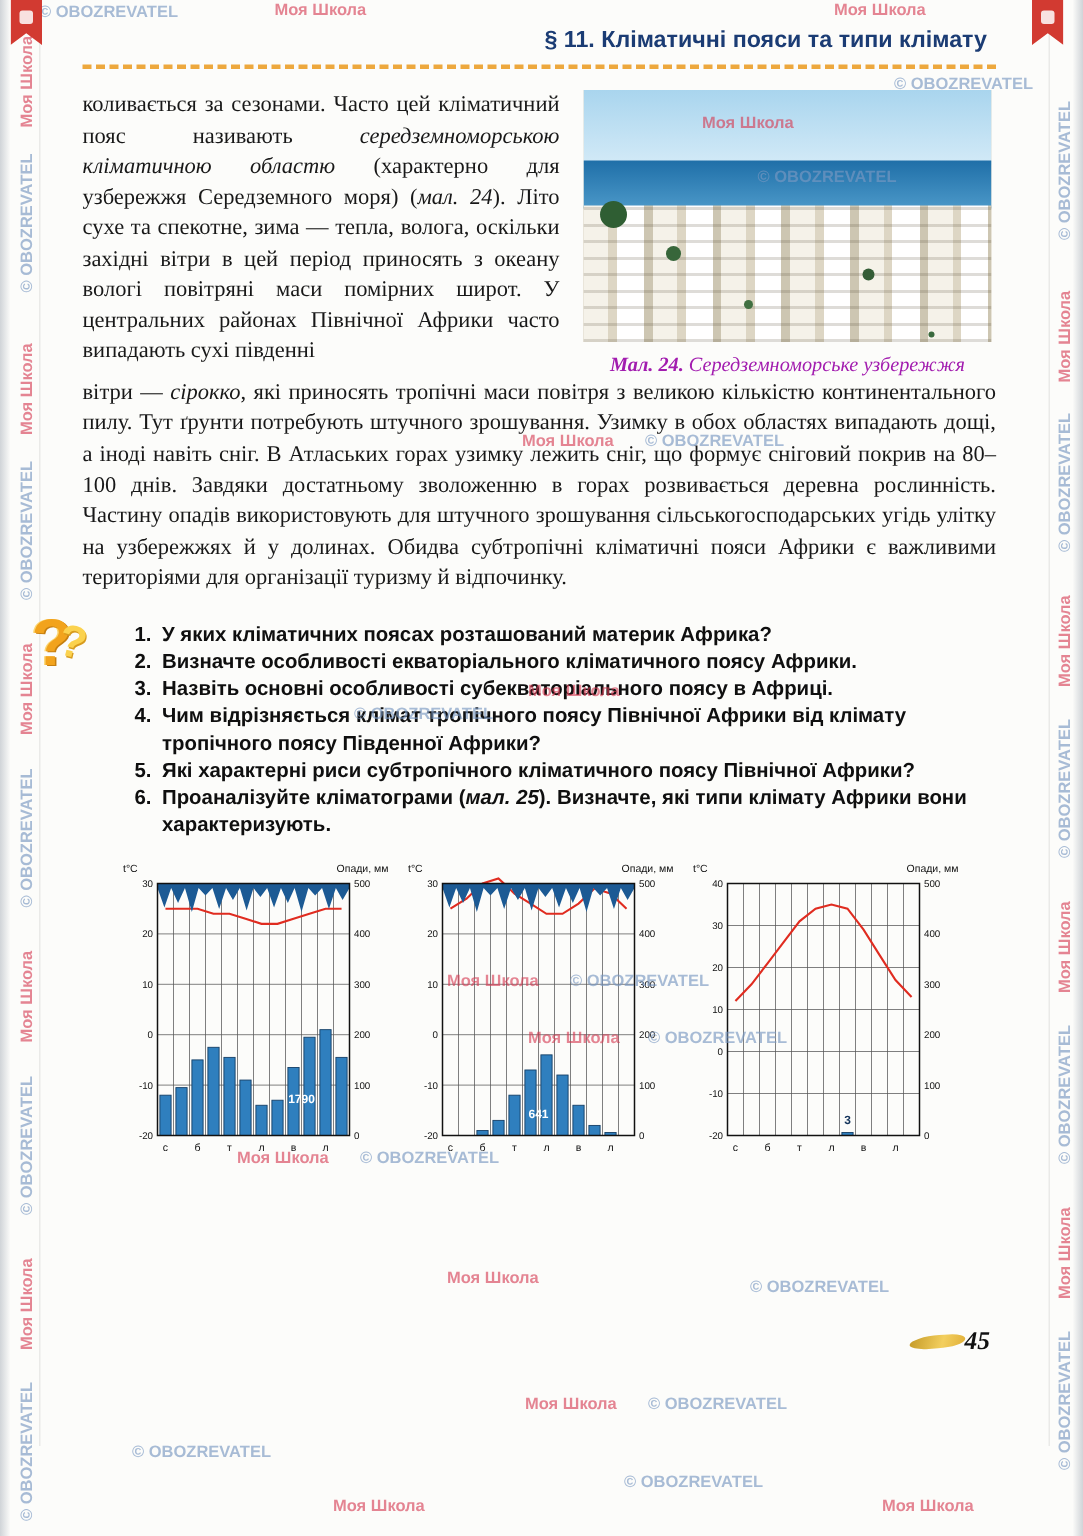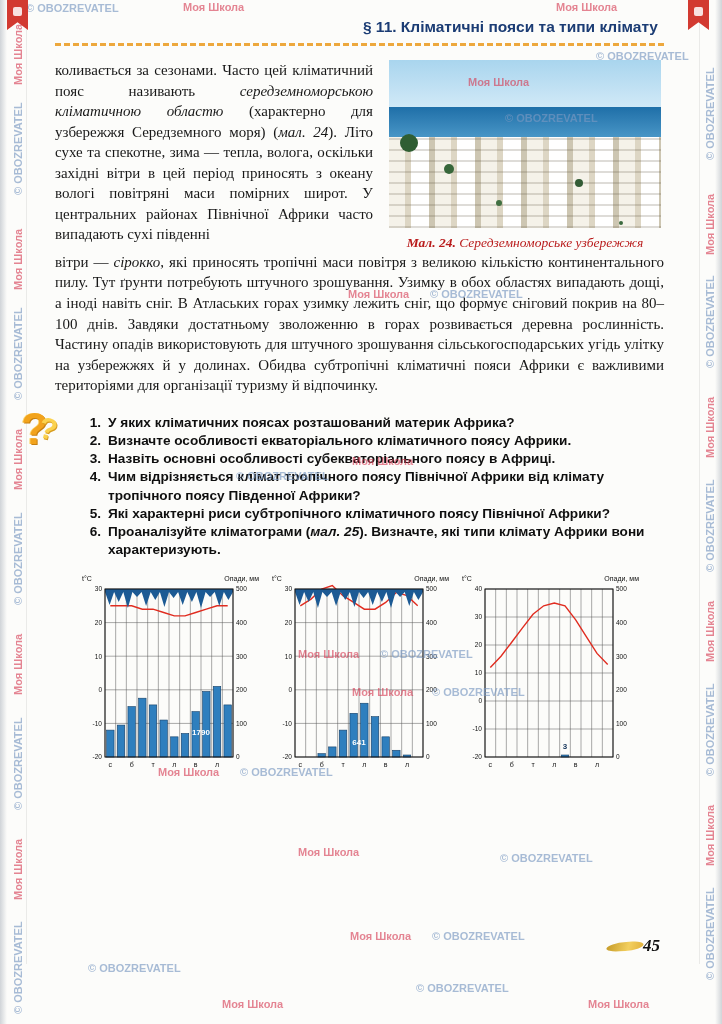--- a/index.html
+++ b/index.html
@@ -24,21 +24,21 @@
   .photo{position:relative;width:272px;height:168px;overflow:hidden;background:#e8e2d4;}
   .ph-sky{position:absolute;left:0;right:0;top:0;height:30%;background:linear-gradient(#a9d5ee,#d3eaf7);}
   .ph-sea{position:absolute;left:0;right:0;top:28%;height:19%;background:linear-gradient(#1f6fa8,#4b98c8);}
   .ph-town{position:absolute;left:0;right:0;top:46%;bottom:0;
         background:repeating-linear-gradient(90deg,#f5f2e9 0 16px,#ddd6c4 16px 22px,#ffffff 22px 40px,#cdc6b2 40px 46px);}
   .ph-town::after{content:"";position:absolute;inset:0;
         background:repeating-linear-gradient(0deg,rgba(90,80,60,.20) 0 2px,transparent 2px 11px);}
   .ph-trees{position:absolute;top:44%;left:4%;width:18px;height:18px;background:#2f5e33;border-radius:50%;
         box-shadow:40px 26px 0 -4px #37663a,90px 60px 0 -6px #417042,170px 40px 0 -5px #335c36,
                    212px 80px 0 -7px #3b6a3e,120px 90px 0 -5px #2f5e33;}
-  .cap24{margin-top:7px;text-align:center;font-size:13.5px;line-height:1.25;color:#b91c1c;}
+  .cap24{margin-top:7px;text-align:center;font-size:13.5px;line-height:1.25;color:#a21caf;}
 
   .fullpar{margin:0 0 0 0;font-size:15px;line-height:1.37;text-align:justify;}
   .it{font-style:italic;}
   .bd{font-weight:700;}
 
   
   .qsec{position:relative;margin-top:18px;}
   .qicon{position:absolute;left:-34px;top:-10px;width:46px;height:52px;z-index:2;}
   .qicon .qa{position:absolute;left:0;top:0;font-family:"Liberation Sans",sans-serif;font-weight:700;
         font-size:44px;color:#f2a31c;text-shadow:1px 1px 0 #c67f10,-1px 0 0 #fbd671;}
@@ -51,21 +51,21 @@
         font-size:13.6px;line-height:1.34;color:#0f0f0f;}
   .qnum{width:22px;flex:none;text-align:right;margin-right:7px;}
   .qtext{flex:1;}
 
   
   .charts{display:flex;justify-content:center;gap:8px;margin-top:12px;}
   .chart{font-family:"Liberation Sans",sans-serif;}
   .cap25{text-align:center;font-size:14px;margin-top:2px;color:#141414;}
 
   
-  .pgnum{position:absolute;right:62px;top:936px;display:flex;align-items:center;gap:0;z-index:3;}
+  .pgnum{position:absolute;right:62px;top:884px;display:flex;align-items:center;gap:0;z-index:3;}
   .pgdec{width:36px;height:9px;border-radius:60% 40% 55% 45%/70% 55% 65% 50%;
         background:linear-gradient(90deg,#c79d2a,#f3cf5e 60%,#e2b23c);transform:skewX(-18deg) rotate(-4deg);}
   .pgno{font-weight:700;font-style:italic;font-size:17px;color:#111;}
 
   
   .bookmark{position:absolute;top:0;width:21px;height:30px;background:#d23a31;z-index:7;
         clip-path:polygon(0 0,100% 0,100% 100%,50% 74%,0 100%);}
   .bookmark .dot{position:absolute;left:6px;top:7px;width:9px;height:9px;background:#fff;border-radius:2px;opacity:.85;}
   .bm-l{left:7px;} .bm-r{left:688px;}
 

